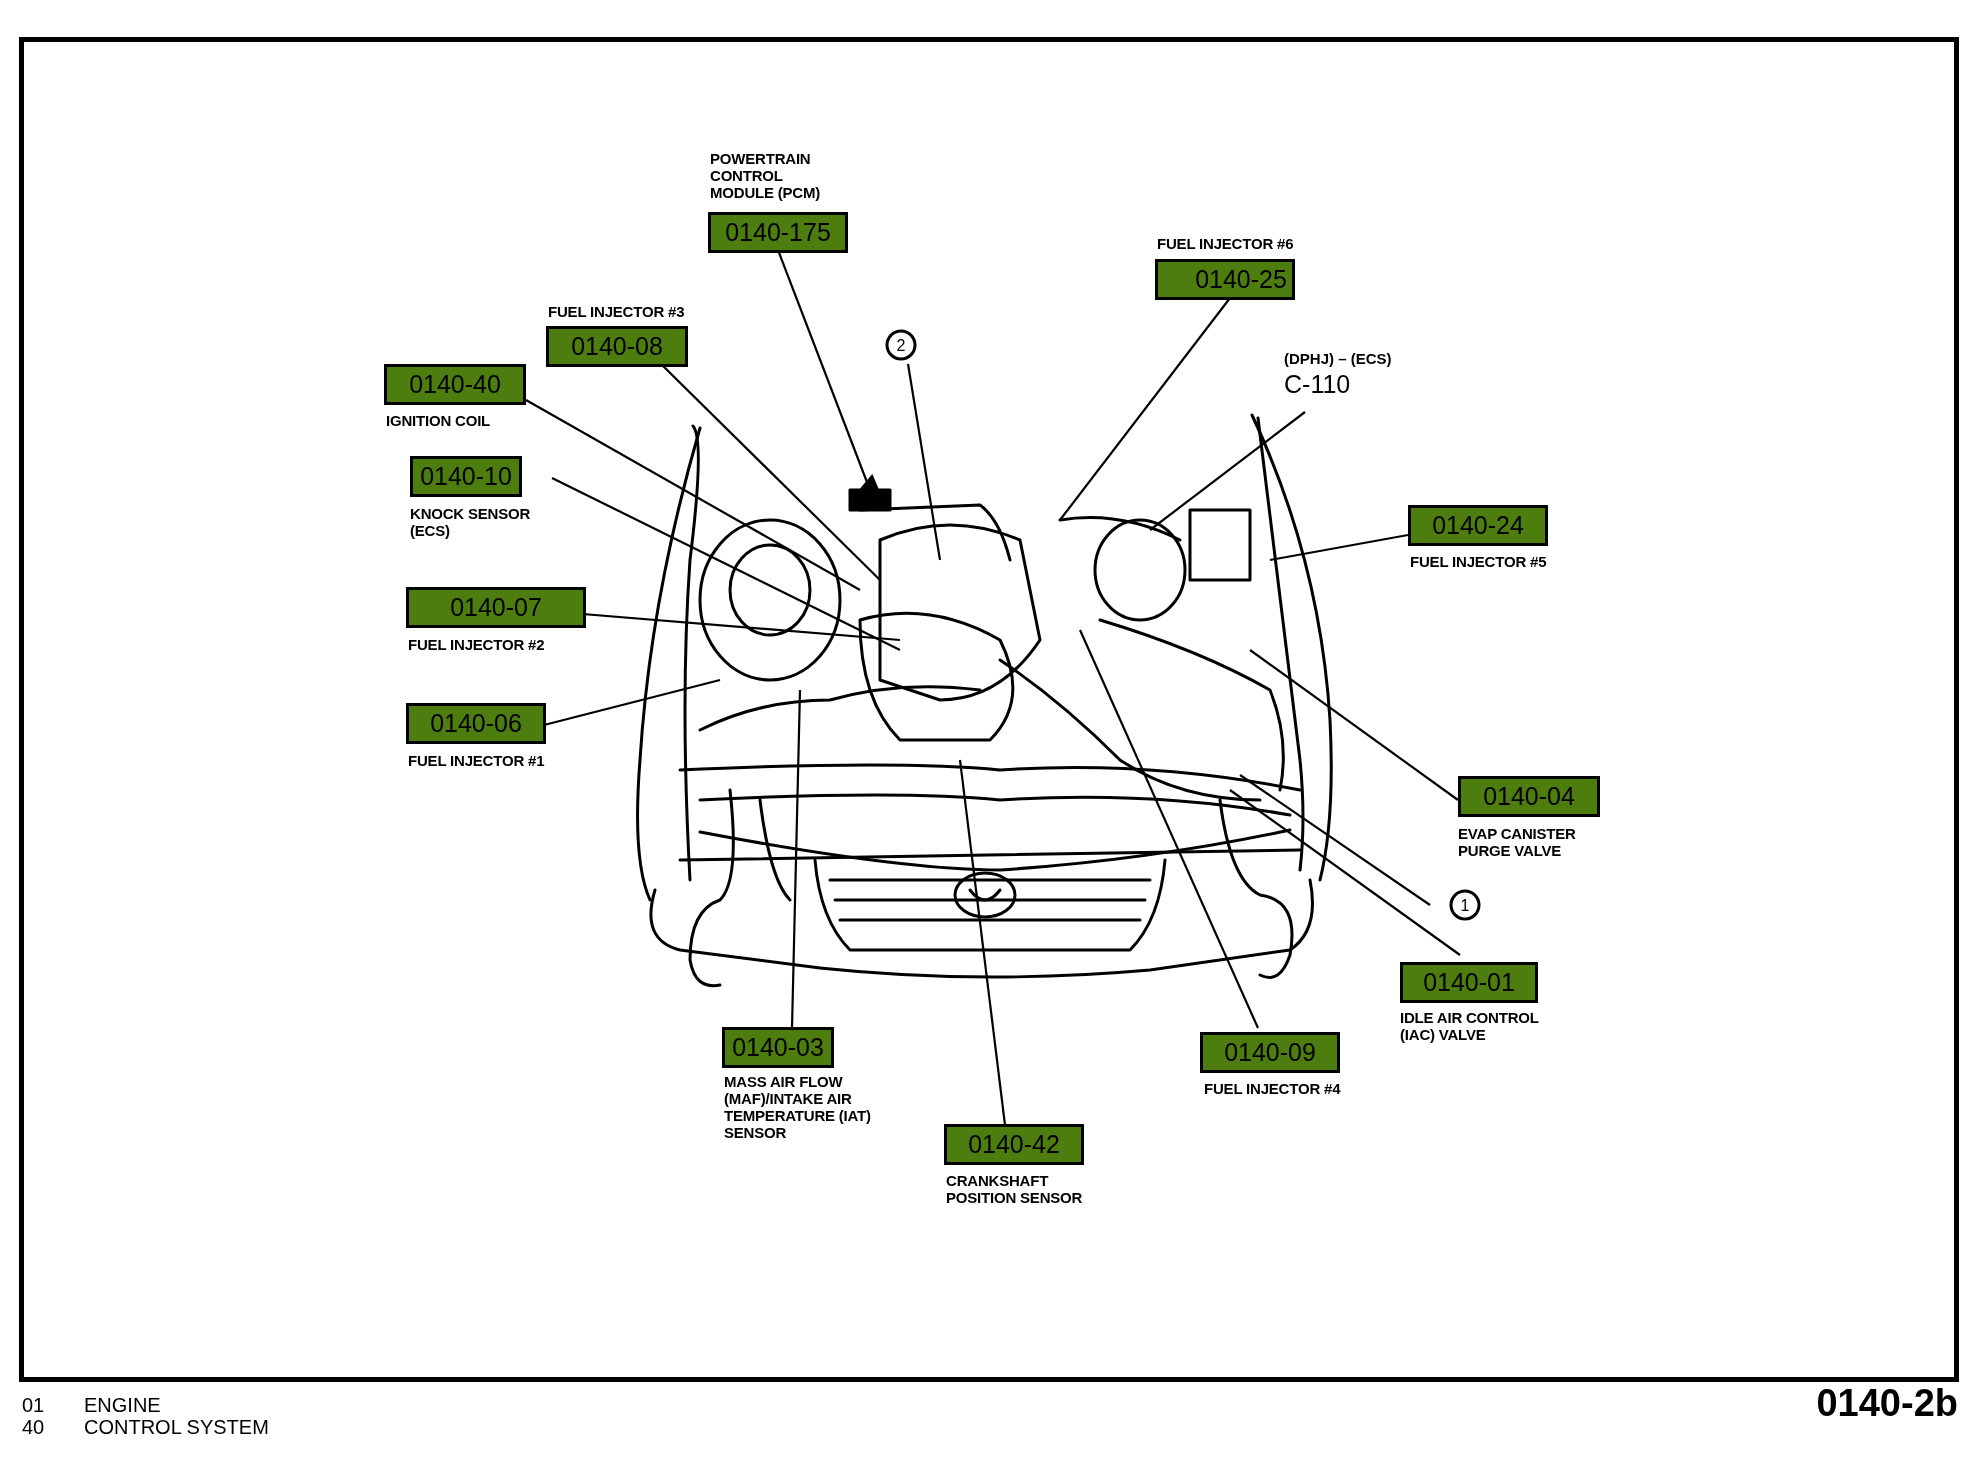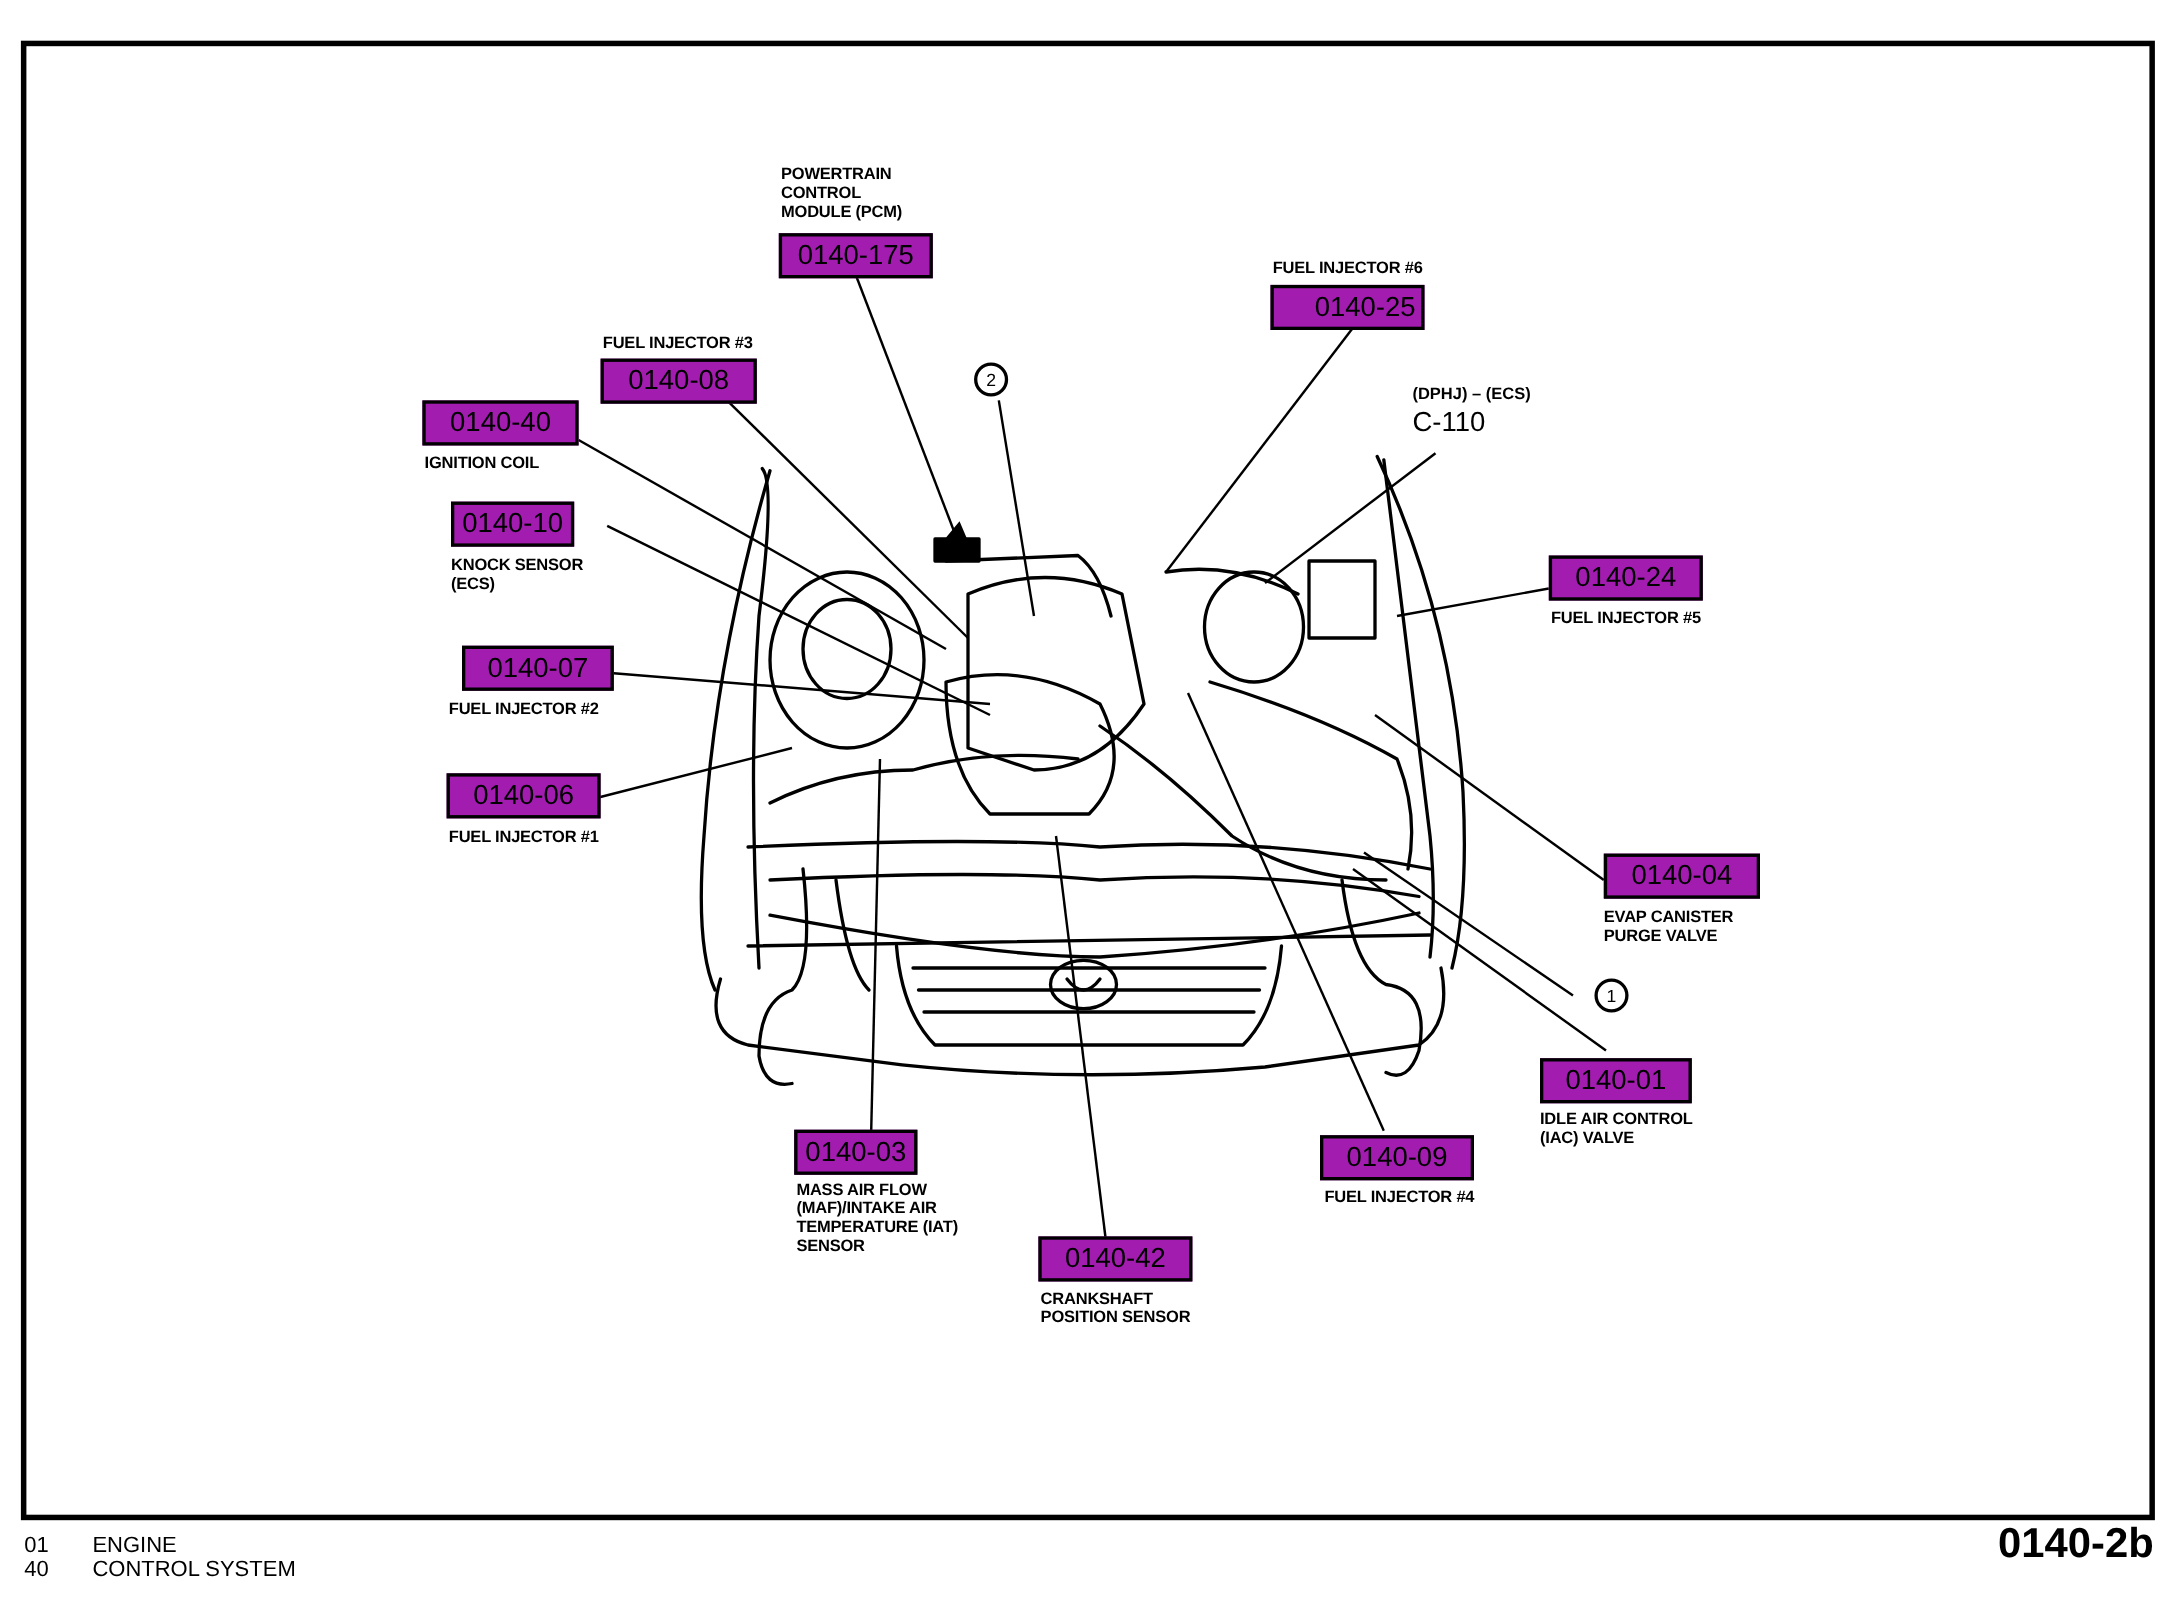--- a/index.html
+++ b/index.html
@@ -2,21 +2,21 @@
 <html><head>
 <meta charset="utf-8">
 <style>
   html, body { margin: 0; padding: 0; background: #ffffff; }
   body { width: 1980px; height: 1472px; position: relative; overflow: hidden;
          font-family: "Liberation Sans", sans-serif; color: #000; }
   #frame { position: absolute; left: 19px; top: 37px; width: 1940px; height: 1345px;
            border: 5px solid #000; box-sizing: border-box; }
   #art { position: absolute; left: 0; top: 0; width: 1980px; height: 1472px; }
   .callout { position: absolute; }
-  .box { position: absolute; border: 3px solid #000; background: #a21caf; box-sizing: border-box;
+  .box { position: absolute; border: 3px solid #000; background: #4d7c0f; box-sizing: border-box;
          font-size: 25px; text-align: center; line-height: 35px; height: 41px; }
   .cap { position: absolute; font-size: 15px; font-weight: bold; line-height: 17px;
          white-space: pre; letter-spacing: -0.2px; }
   .conn-title { position: absolute; font-size: 15px; font-weight: bold; }
   .conn-id { position: absolute; font-size: 25px; }
   .footer { position: absolute; font-size: 20px; line-height: 22px; }
   .page-id { position: absolute; right: 22px; top: 1382px; font-size: 38px; font-weight: bold; }
   .circ-num { font-family: "Liberation Sans", sans-serif; font-size: 16px; }
 </style>
 </head>
@@ -119,21 +119,21 @@
   <div class="cap" style="left:386px;top:412px;">IGNITION COIL</div>
 </div>
 
 <div class="callout">
   <div class="box" style="left:410px;top:456px;width:112px;">0140-10</div>
   <div class="cap" style="left:410px;top:505px;">KNOCK SENSOR
 (ECS)</div>
 </div>
 
 <div class="callout">
-  <div class="box" style="left:420px;top:587px;width:138px;">0140-07</div>
+  <div class="box" style="left:406px;top:587px;width:180px;">0140-07</div>
   <div class="cap" style="left:408px;top:636px;">FUEL INJECTOR #2</div>
 </div>
 
 <div class="callout">
   <div class="box" style="left:406px;top:703px;width:140px;">0140-06</div>
   <div class="cap" style="left:408px;top:752px;">FUEL INJECTOR #1</div>
 </div>
 
 <div class="callout">
   <div class="box" style="left:1408px;top:505px;width:140px;">0140-24</div>

